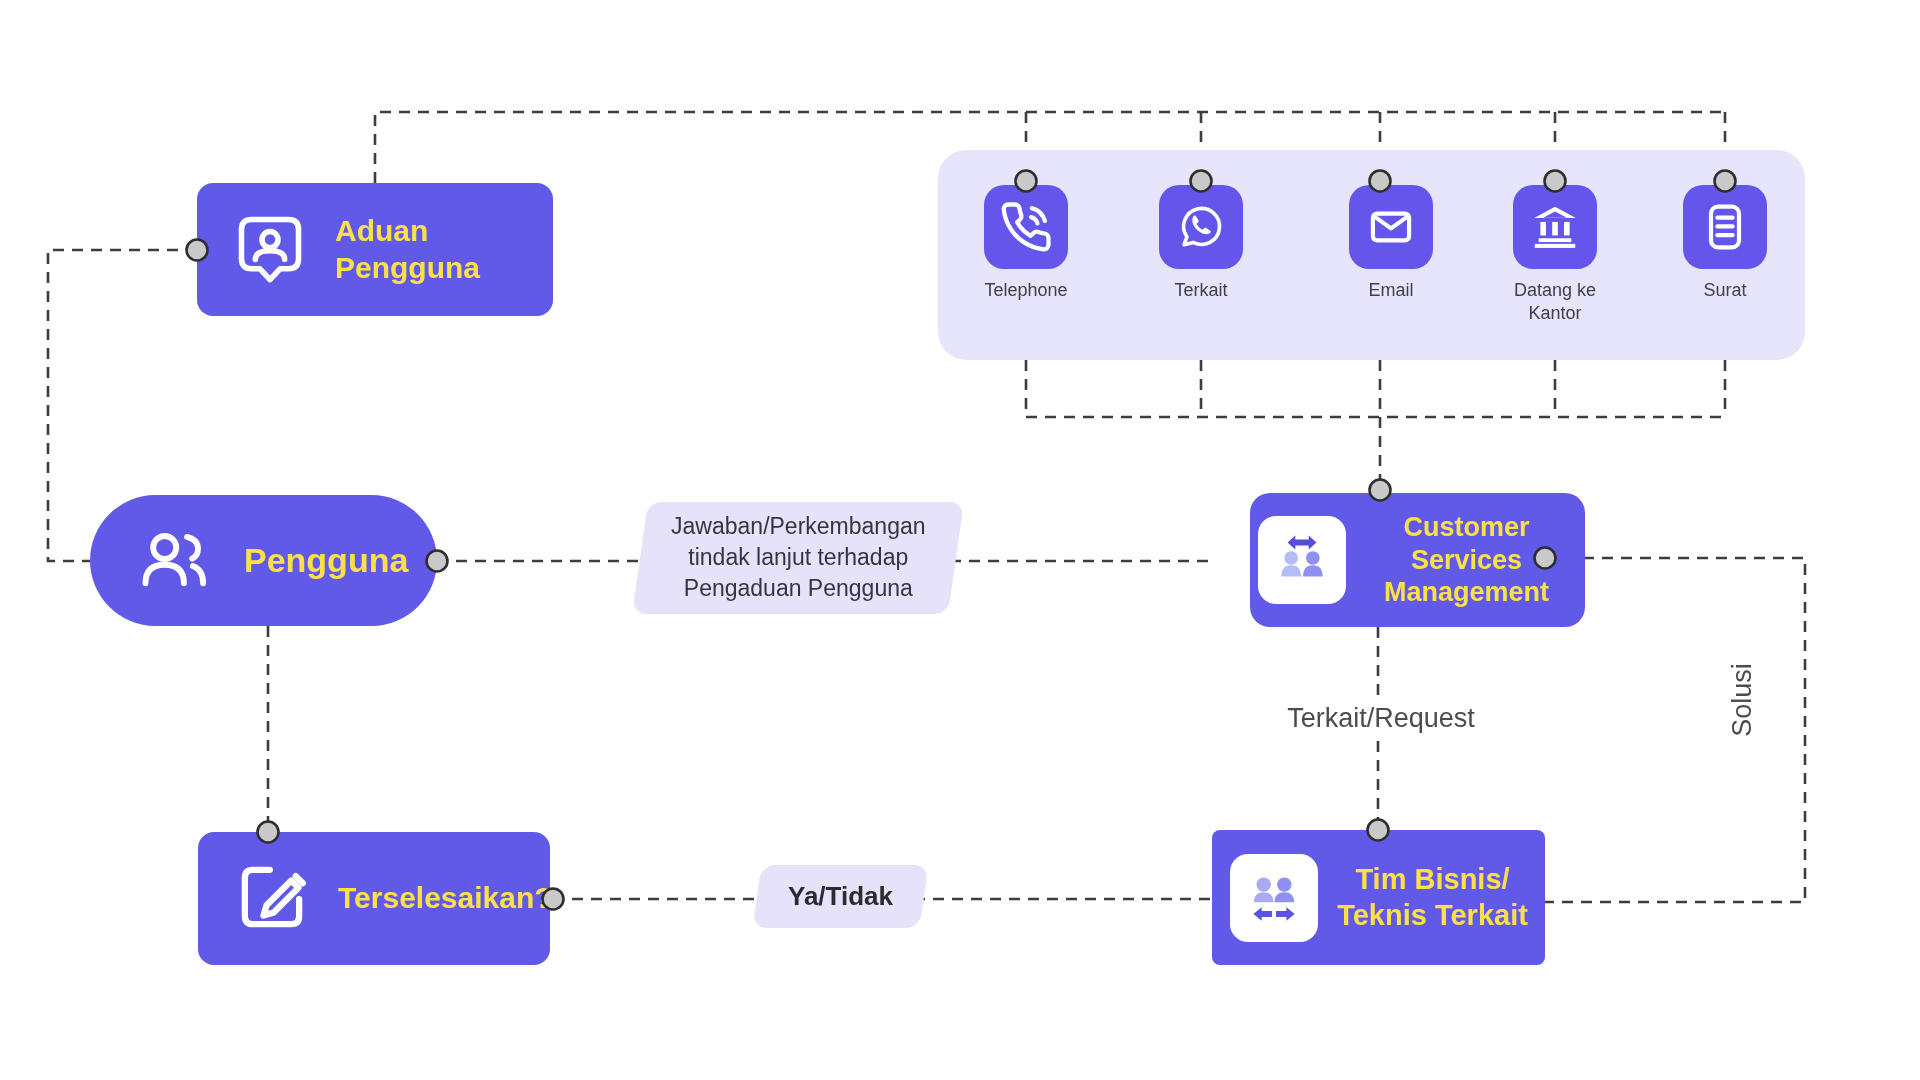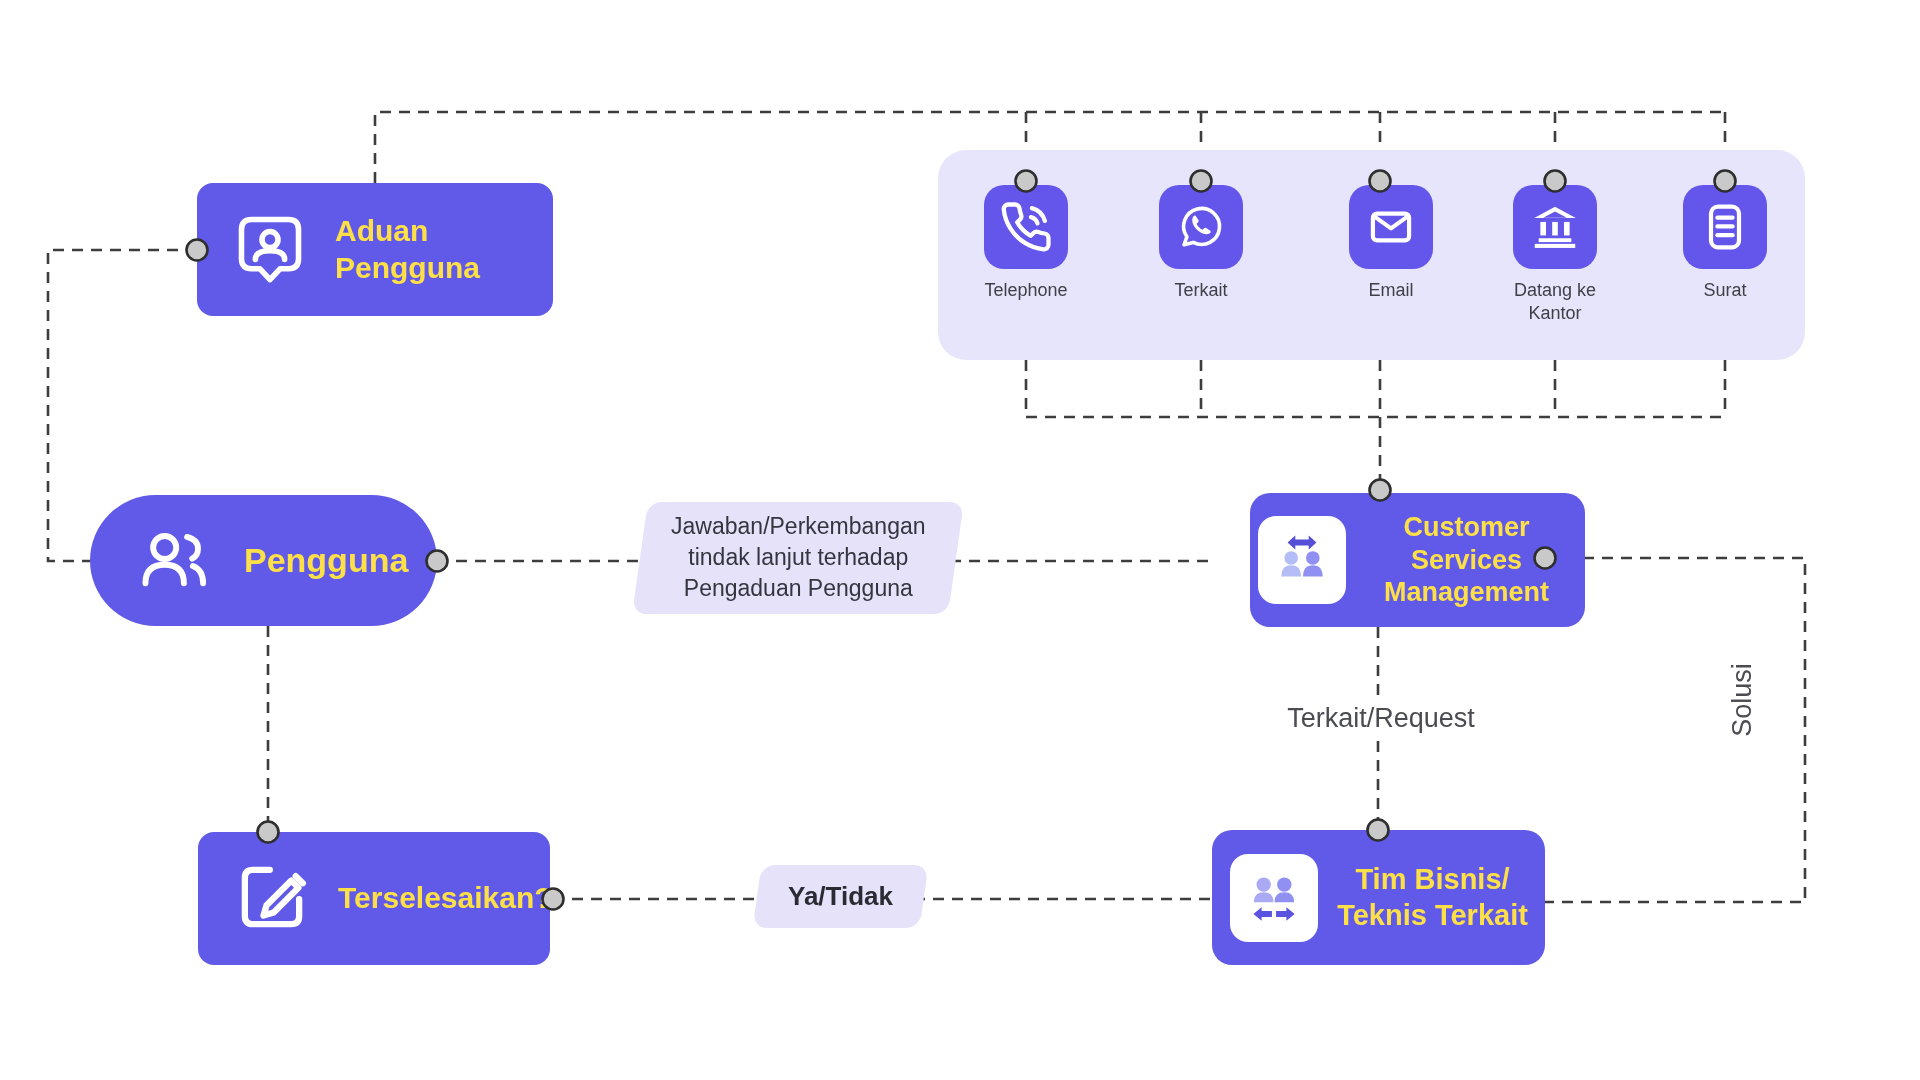--- a/index.html
+++ b/index.html
@@ -25,21 +25,21 @@
   .node-pengguna .node-label { font-size:34px; }
 
   .node-csm { left:1210px; top:493px; width:335px; height:134px; border-radius:20px;
               padding-left:8px; gap:16px;margin-left:40px; }
   .node-csm .node-label { font-size:27px; text-align:center; flex:1; padding-right:14px; }
 
   .node-terselesaikan { left:198px; top:832px; width:352px; height:133px; border-radius:16px;
                         padding-left:34px; gap:26px; }
   .node-terselesaikan .node-label { font-size:30px; }
 
-  .node-tim { left:1212px; top:830px; width:333px; height:135px; border-radius:20px;
+  .node-tim { left:1212px; top:830px; width:333px; height:135px; border-radius:8px;
               padding-left:18px; gap:14px; }
   .node-tim .node-label { font-size:29px; text-align:center; flex:1; padding-right:12px; }
 
   .badge { background:#ffffff; border-radius:18px; width:88px; height:88px;
            display:flex; align-items:center; justify-content:center; }
 
   .channel-panel { position:absolute; left:938px; top:150px; width:867px; height:210px;
                    background:#E7E5FB; border-radius:28px; z-index:1; }
   .channel { position:absolute; top:35px; width:176px; display:flex; flex-direction:column;
              align-items:center; }

